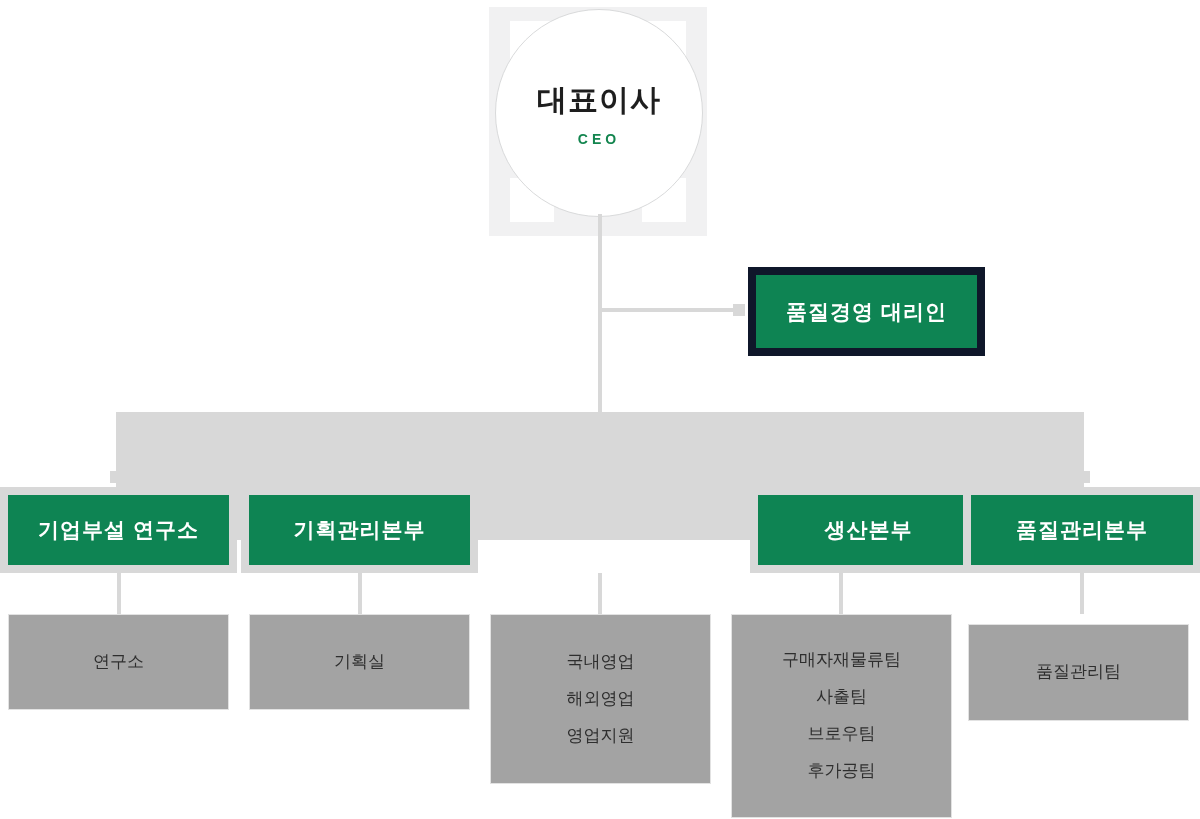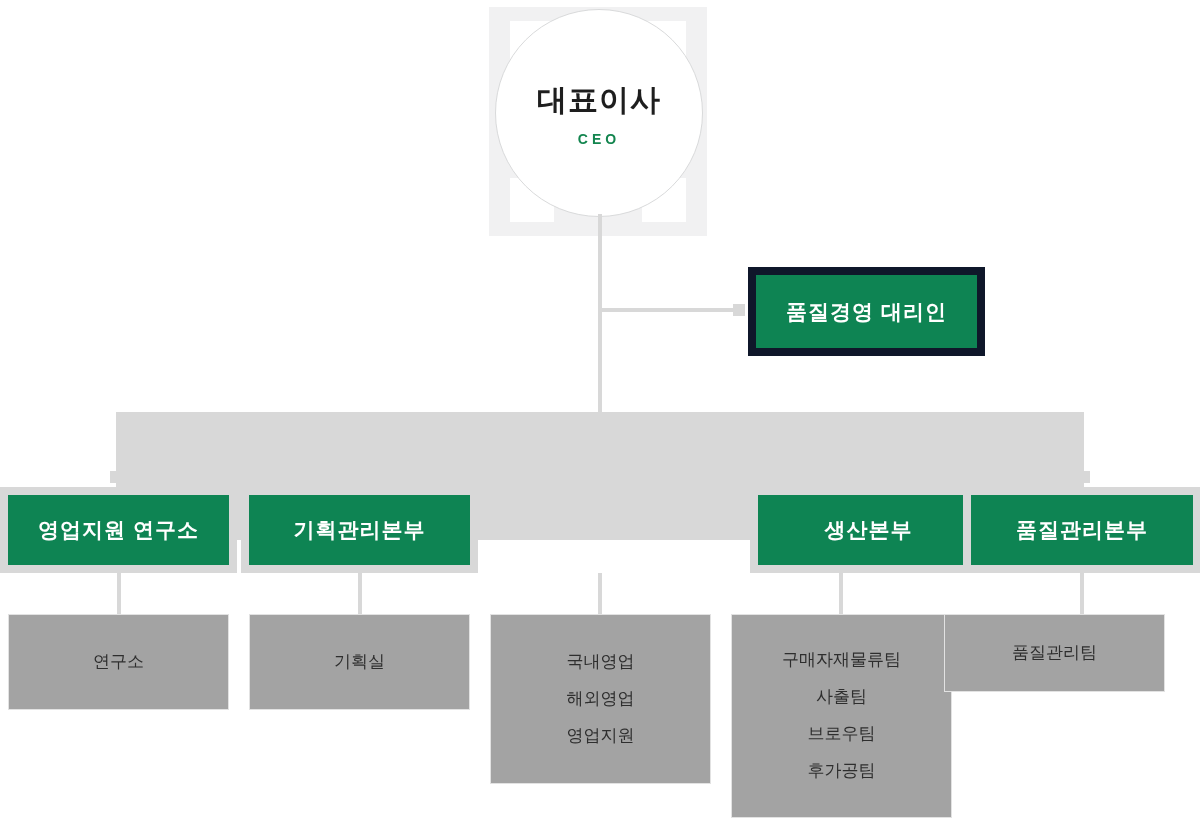--- a/index.html
+++ b/index.html
@@ -57,21 +57,21 @@
   
   .child-box {
     position:absolute; top:614px; width:221px; box-sizing:border-box;
     background:#a3a3a3; border:1px solid #e2e2e2;
     display:flex; flex-direction:column; align-items:center; justify-content:center;font-family:Liberation Mono, monospace;
   }
   .cb1 { left:8px;   height:96px; }
   .cb2 { left:249px; height:96px; }
   .cb3 { left:490px; height:170px; }
   .cb4 { left:731px; height:204px; }
-  .cb5 { left:944px; height:78px; }
+  .cb5 { left:968px; height:97px;margin-top:10px; }
   .child-item { font-size:17px; color:#2e2e2e; line-height:37px; }
 </style>
 </head>
 <body>
 
 <div class="page">
 
   <div class="decor-square">
     <div class="corner tl"></div>
     <div class="corner tr"></div>
@@ -92,21 +92,21 @@
       <span class="green-label">품질경영 대리인</span>
     </div>
   </div>
 
   <div class="bar"></div>
   <div class="tab bar-tab-left"></div>
   <div class="tab bar-tab-right"></div>
 
   <div class="dept-frame f1">
     <div class="green-inner">
-      <span class="green-label">영업지원 연구소</span>
+      <span class="green-label">기업부설 연구소</span>
     </div>
   </div>
   <div class="dept-frame f2">
     <div class="green-inner">
       <span class="green-label">기획관리본부</span>
     </div>
   </div>
   <div class="dept-frame f4">
     <div class="green-inner">
       <span class="green-label">생산본부</span>

